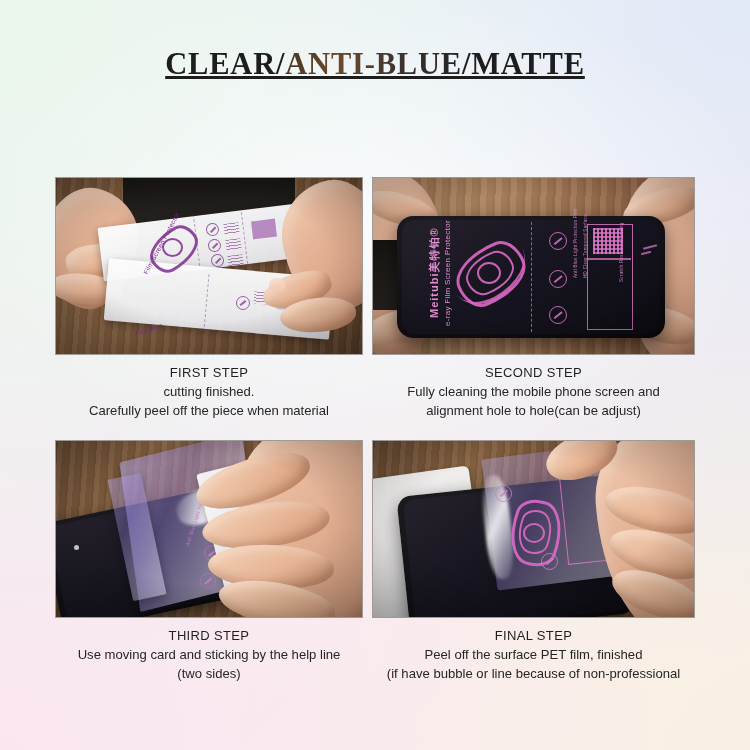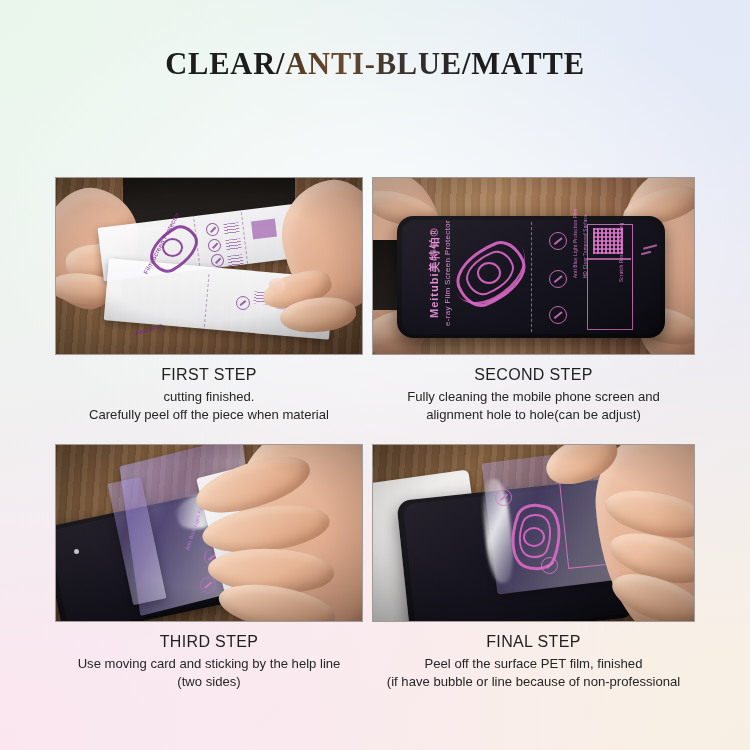--- a/index.html
+++ b/index.html
@@ -47,20 +47,21 @@
     text-align: center;
     line-height: 1.10;
     letter-spacing: 0.4px;
   }
   .heading .line {
     display: block;
     font-family: "Liberation Serif", serif;
     font-weight: 700;
     color: #1d1d1d;
     white-space: nowrap;
+    text-decoration: underline;
   }
   .heading .line1 { font-size: 30.5px; letter-spacing: 0.8px; }
   .heading .line2 { font-size: 31.5px; letter-spacing: 0.9px; margin-top: 4px; }
   .heading .tint-warm {
     background: linear-gradient(100deg, #4a3522 0%, #6b4a2c 30%, #3a3330 65%, #232323 100%);
     -webkit-background-clip: text;
     background-clip: text;
     color: transparent;
   }
 
@@ -90,21 +91,21 @@
 
   .caption {
     margin-top: 9px;
     text-align: center;
     color: #262626;
     font-size: 13.1px;
     line-height: 1.42;
   }
   .caption .step-title {
     display: block;
-    font-size: 16px;
+    font-size: 13px;
     letter-spacing: 0.35px;
     margin-bottom: 1px;
     color: #1f1f1f;
   }
   .caption .step-desc { display: block; }
 
   .row2 { margin-top: 19px; }
 
   
   .wood {

